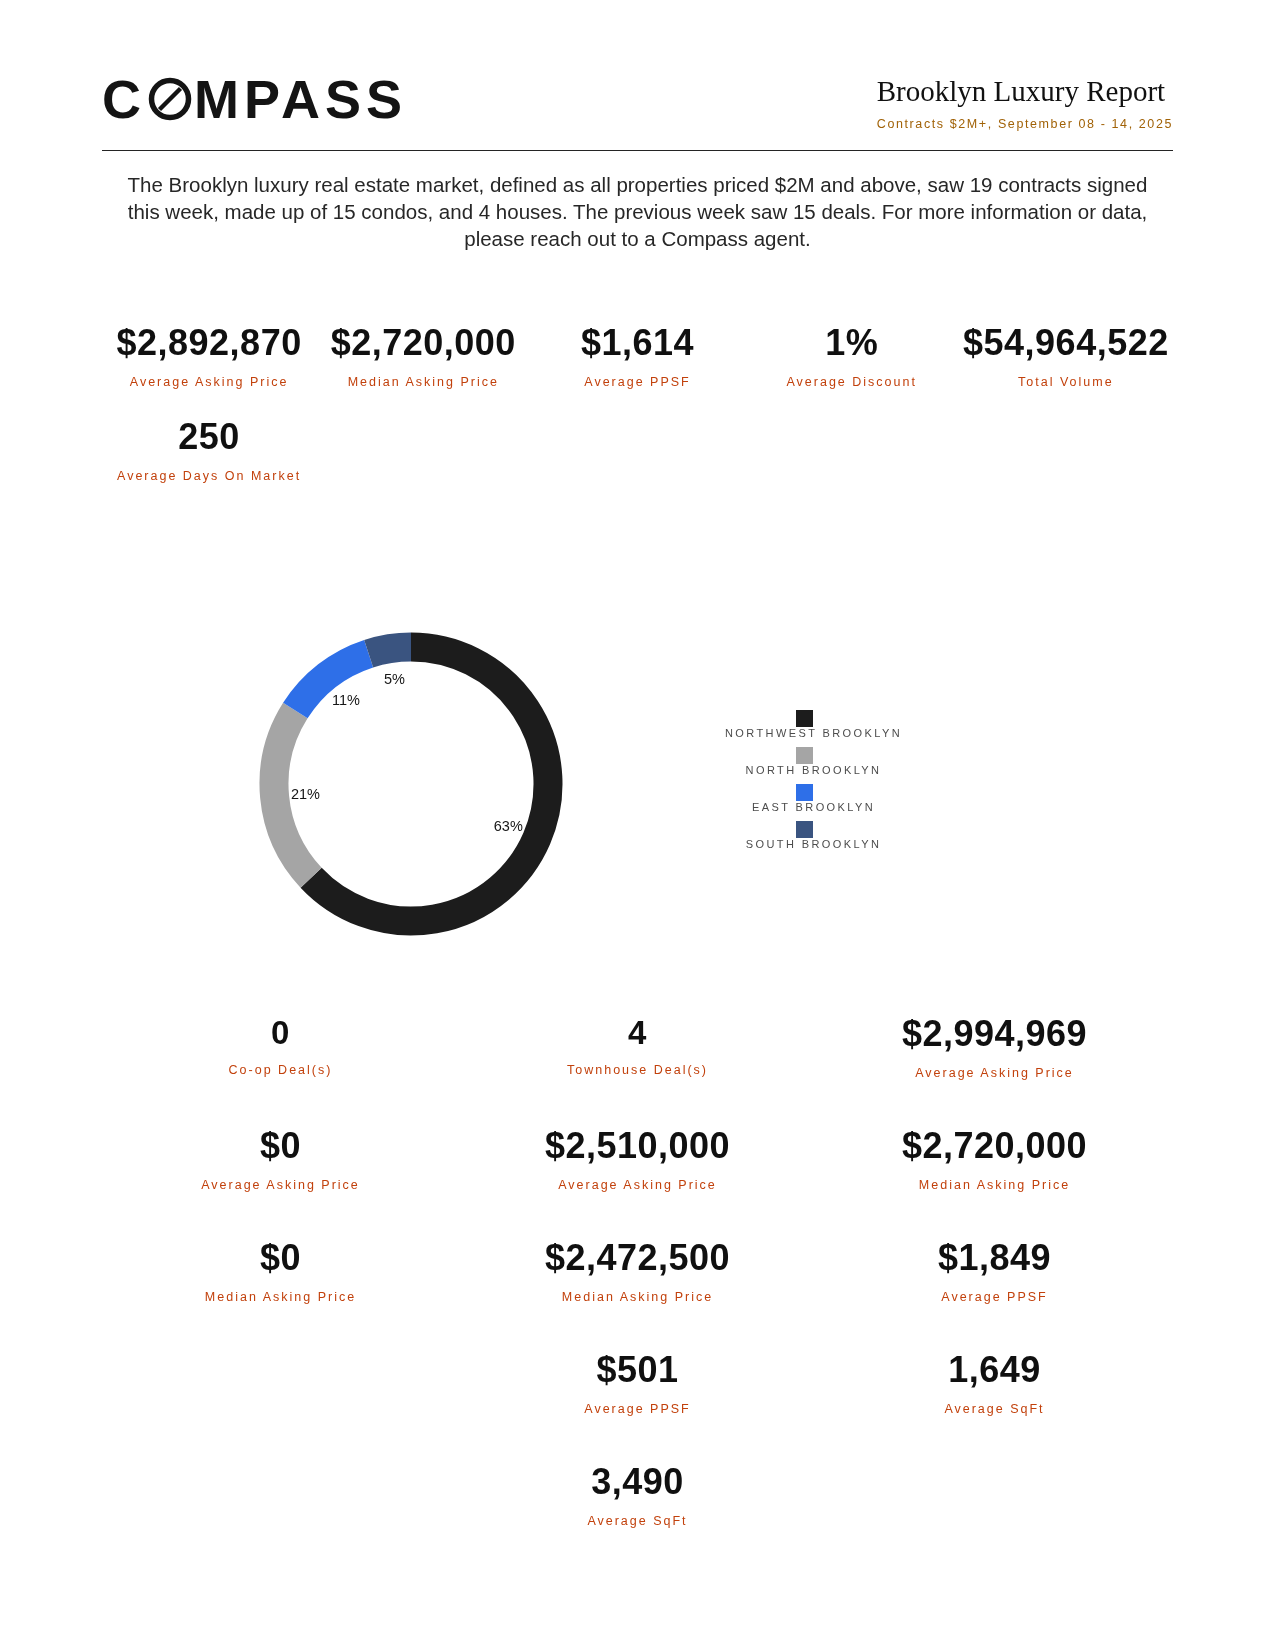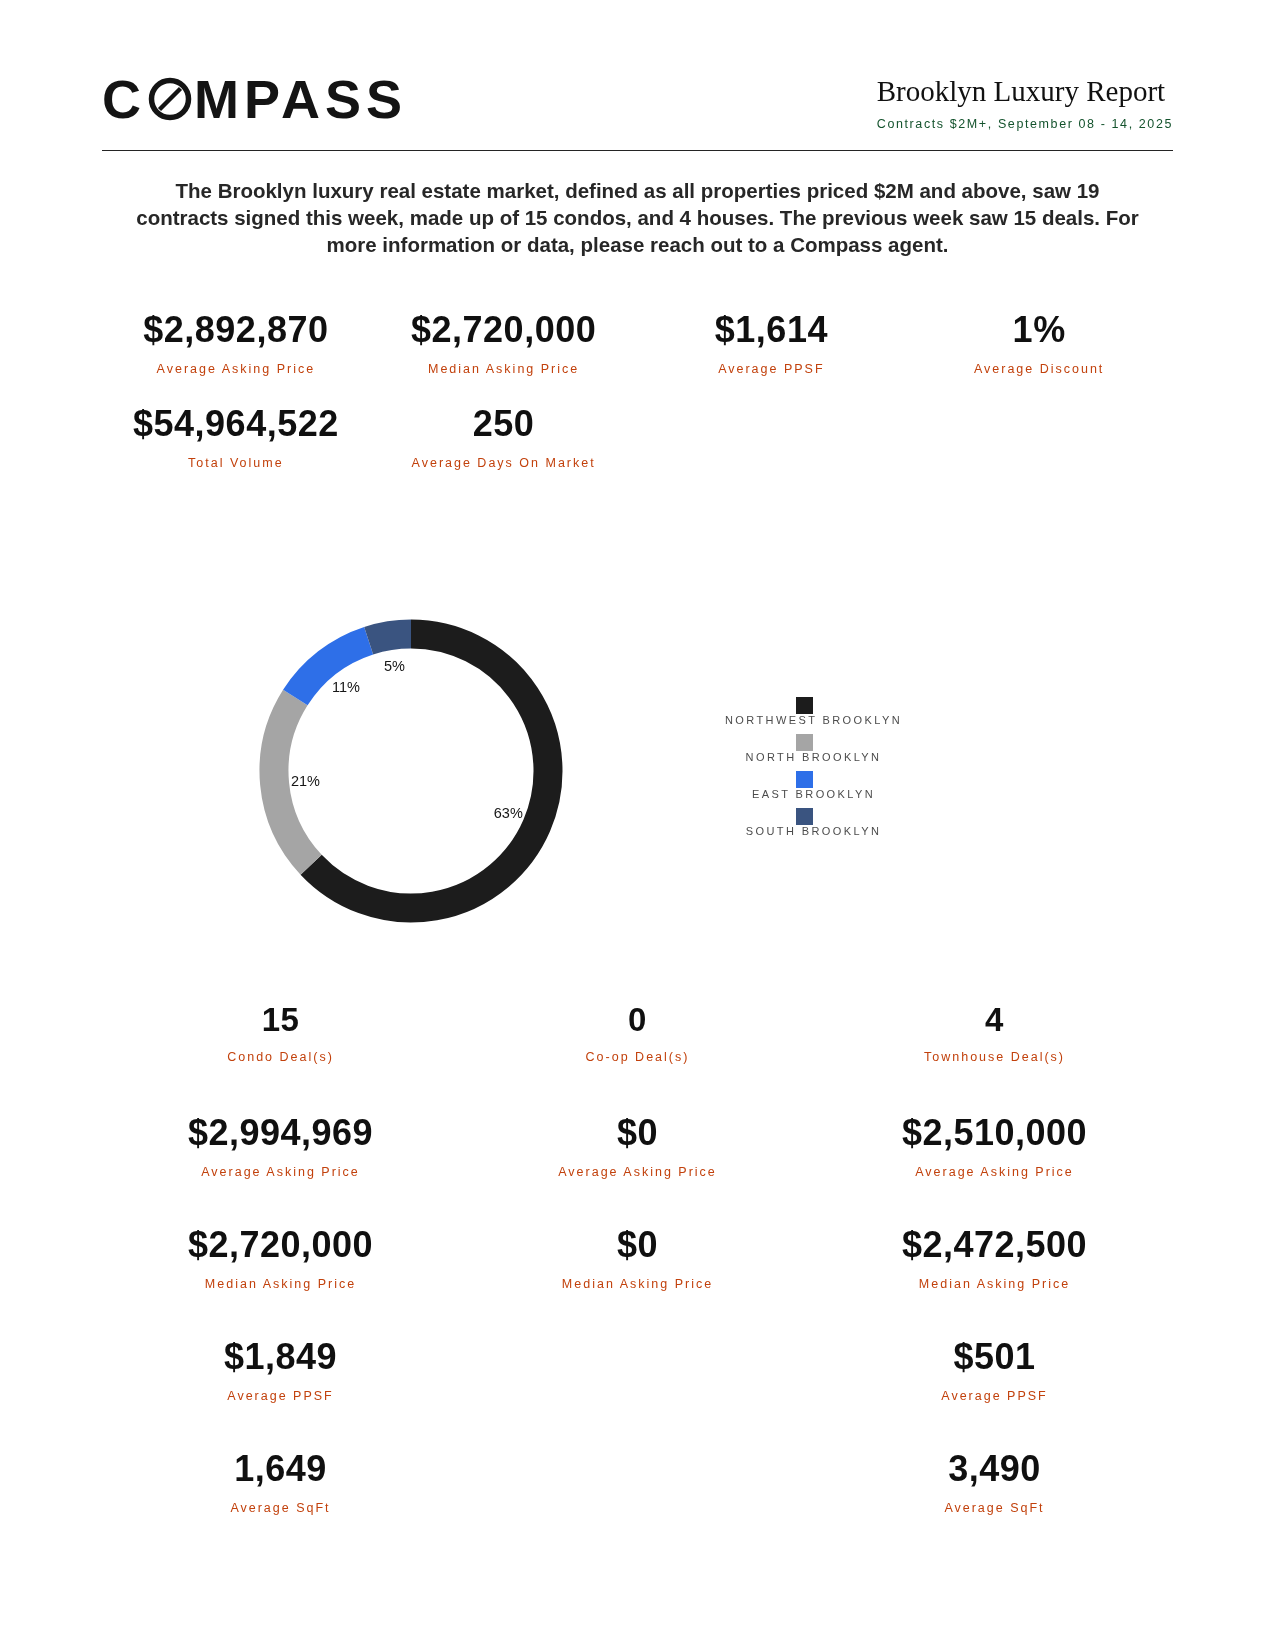--- a/index.html
+++ b/index.html
@@ -21,36 +21,36 @@
     font-size:54px; font-weight:600; letter-spacing:5px;
     color:#141414; line-height:1; white-space:nowrap;
   }
   .logo .o-icon { margin:0 1px; display:inline-block; }
   .title-block { padding-top:4px; }
   .report-title {
     font-family:"Liberation Serif", serif;
     font-size:29px; font-weight:400; color:#111111; line-height:1.1;
   }
   .report-subtitle {
-    margin-top:9px; font-size:12.5px; letter-spacing:1.6px; color:#14532d;
+    margin-top:9px; font-size:12.5px; letter-spacing:1.6px; color:#a16207;
   }
   .rule { border:none; border-top:1.5px solid #242424; margin-top:20px; }
 
   
   .intro {
-    margin:26px auto 0 auto;
+    margin:20px auto 0 auto;
     max-width:1020px;
     text-align:center;
-    font-size:20.5px; line-height:1.32; color:#272727;font-weight:bold;
+    font-size:20.5px; line-height:1.32; color:#272727;
   }
 
   
   .summary-grid {
-    margin-top:54px;
-    display:grid; grid-template-columns:repeat(4,1fr); row-gap:30px;
+    margin-top:73px;
+    display:grid; grid-template-columns:repeat(5,1fr); row-gap:30px;
   }
   .stat-cell { text-align:center; }
   .stat-value {
     font-size:36px; font-weight:700; letter-spacing:0.5px;
     color:#101010; line-height:1;
   }
   .stat-value.deals { font-size:33px; }
   .stat-label {
     margin-top:15px; font-size:12.5px; letter-spacing:2px; color:#c2410c; line-height:1;
   }
@@ -149,24 +149,20 @@
       <div class="legend-item">
         <span class="legend-swatch" style="background: rgb(58, 84, 128);"></span>
         <span class="legend-label">SOUTH BROOKLYN</span>
       </div>
     </div>
   </div>
 
   <div class="pt-grid">
 
     <div class="stat-cell">
-      <div class="stat-value deals">15</div>
-      <div class="stat-label">Condo Deal(s)</div>
-    </div>
-    <div class="stat-cell">
       <div class="stat-value deals">0</div>
       <div class="stat-label">Co-op Deal(s)</div>
     </div>
     <div class="stat-cell">
       <div class="stat-value deals">4</div>
       <div class="stat-label">Townhouse Deal(s)</div>
     </div>
 
     <div class="stat-cell">
       <div class="stat-value">$2,994,969</div>

